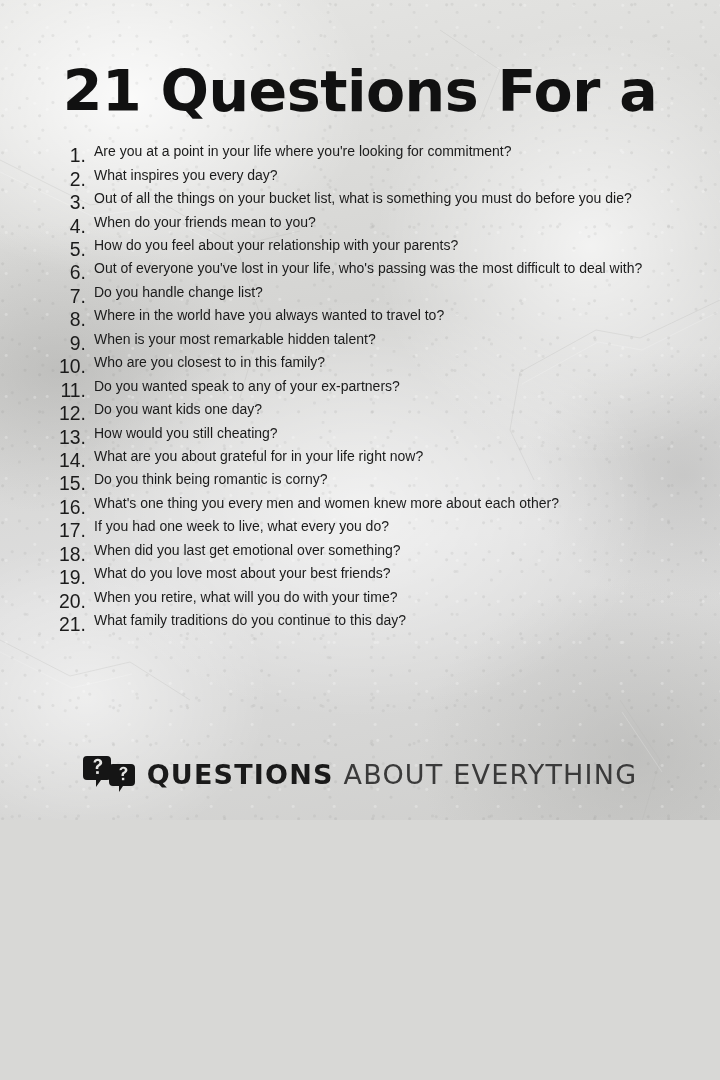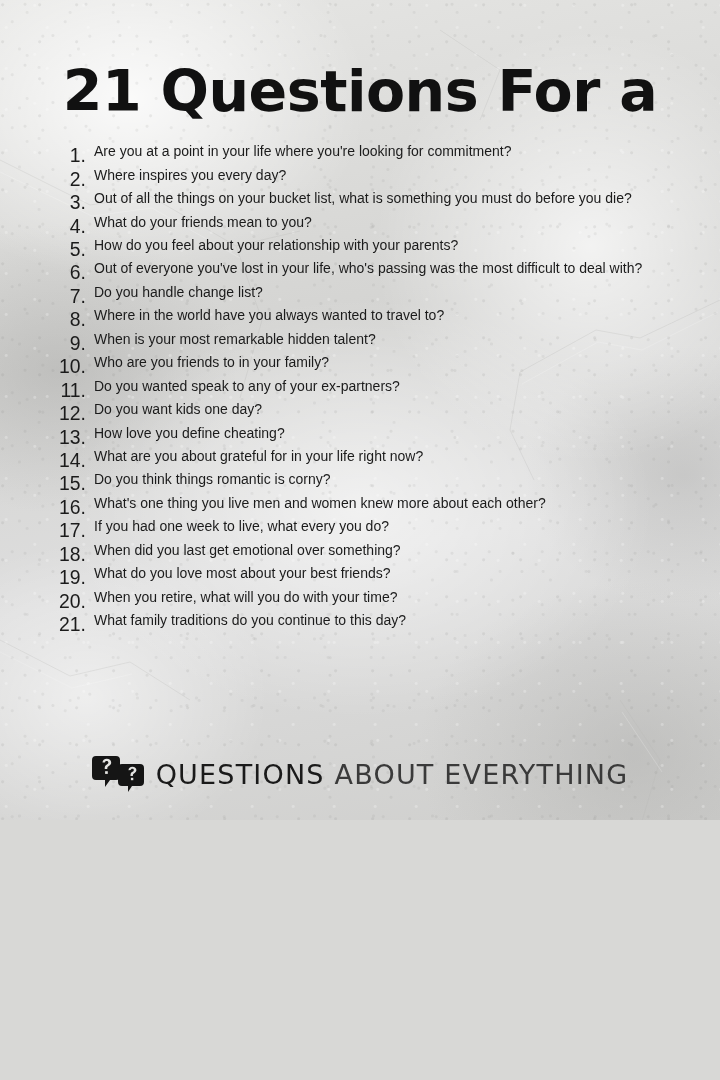--- a/index.html
+++ b/index.html
@@ -121,21 +121,21 @@
     line-height: 0;
   }
   .brand-text {
     font-family: "DejaVu Sans", sans-serif;
     font-size: 27px;
     letter-spacing: 1.2px;
     color: #1a1a1a;
     white-space: nowrap;
   }
   .brand-text .strong {
-    font-weight: normal;
+    font-weight: bold;
   }
   .brand-text .light {
     font-weight: normal;
     color: #3a3a3a;
     text-align: right;
   }
 </style>
 </head>
 <body>
 
@@ -164,35 +164,35 @@
   </svg>
 
   <div id="content">
 
     <h1 class="title">
       <span class="line">21 Questions For a</span>
     </h1>
 
     <ol class="questions">
       <li>Are you at a point in your life where you're looking for commitment?</li>
-      <li>Where inspires you every day?</li>
+      <li>What inspires you every day?</li>
       <li>Out of all the things on your bucket list, what is something you must do before you die?</li>
-      <li>What do your friends mean to you?</li>
+      <li>When do your friends mean to you?</li>
       <li>How do you feel about your relationship with your parents?</li>
       <li>Out of everyone you've lost in your life, who's passing was the most difficult to deal with?</li>
       <li>Do you handle change list?</li>
       <li>Where in the world have you always wanted to travel to?</li>
       <li>When is your most remarkable hidden talent?</li>
-      <li>Who are you friends to in your family?</li>
+      <li>Who are you closest to in this family?</li>
       <li>Do you wanted speak to any of your ex-partners?</li>
       <li>Do you want kids one day?</li>
-      <li>How love you define cheating?</li>
+      <li>How would you still cheating?</li>
       <li>What are you about grateful for in your life right now?</li>
-      <li>Do you think things romantic is corny?</li>
-      <li>What's one thing you live men and women knew more about each other?</li>
+      <li>Do you think being romantic is corny?</li>
+      <li>What's one thing you every men and women knew more about each other?</li>
       <li>If you had one week to live, what every you do?</li>
       <li>When did you last get emotional over something?</li>
       <li>What do you love most about your best friends?</li>
       <li>When you retire, what will you do with your time?</li>
       <li>What family traditions do you continue to this day?</li>
     </ol>
 
   </div>
 
   <footer class="brand">

